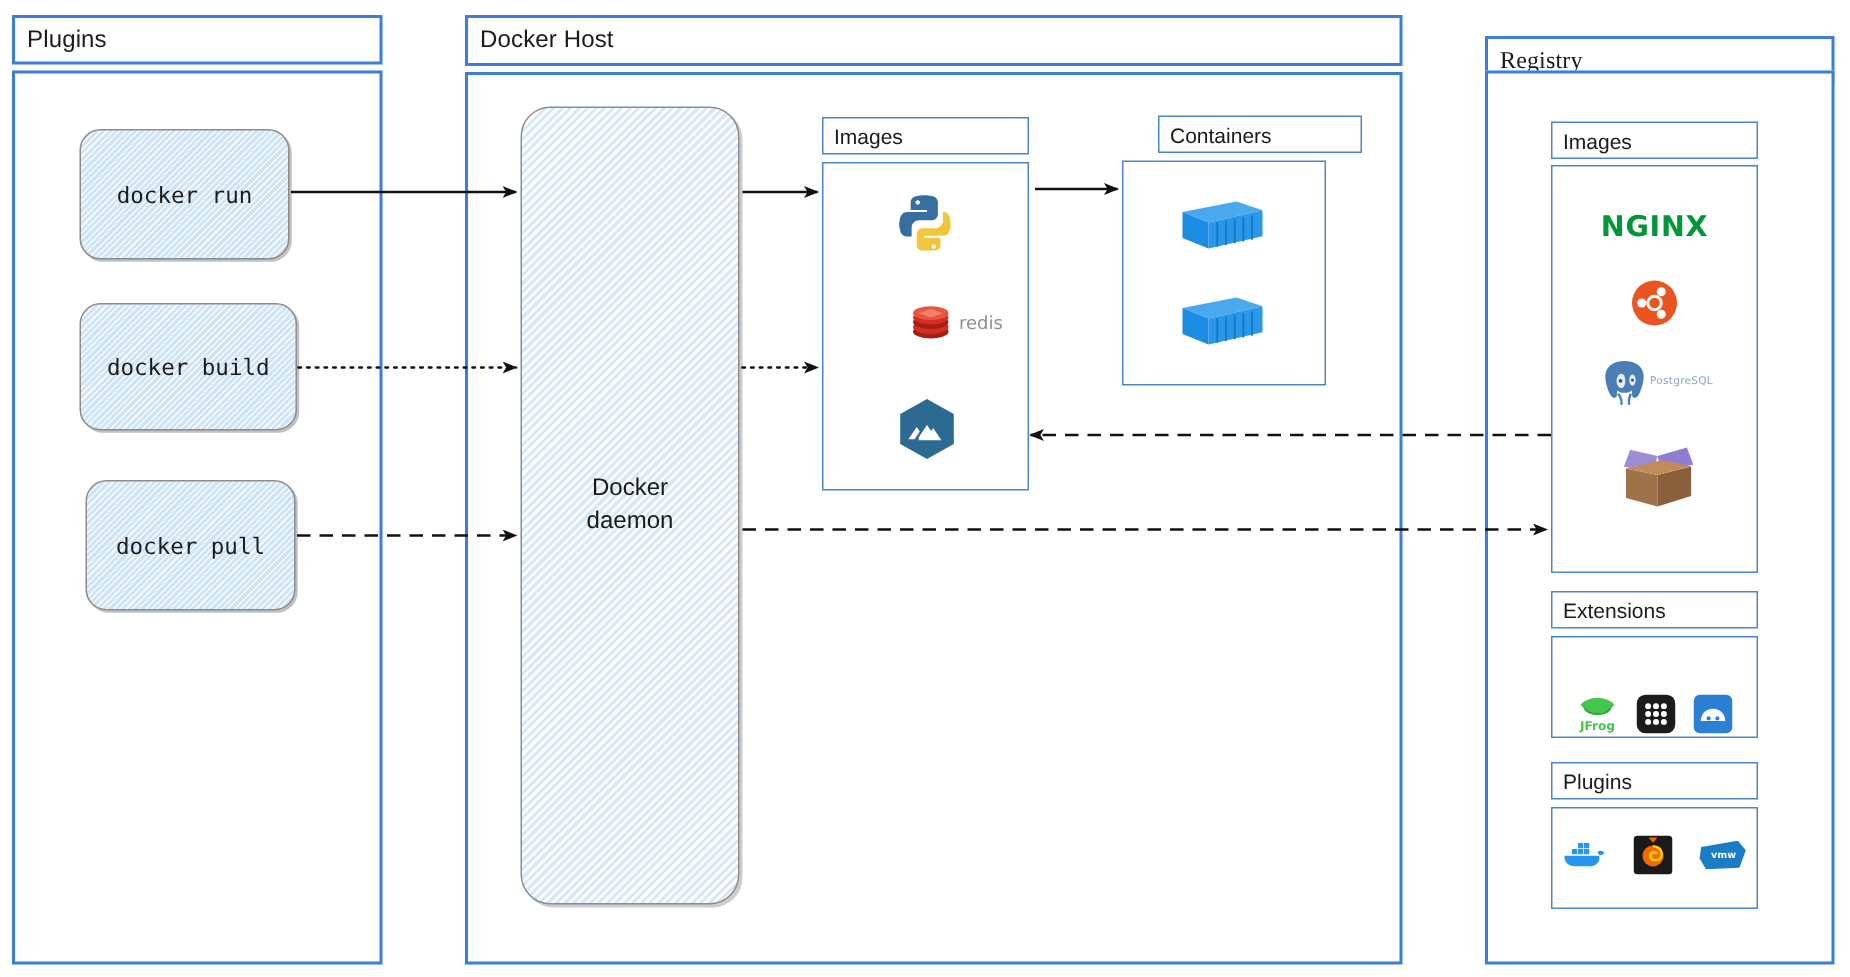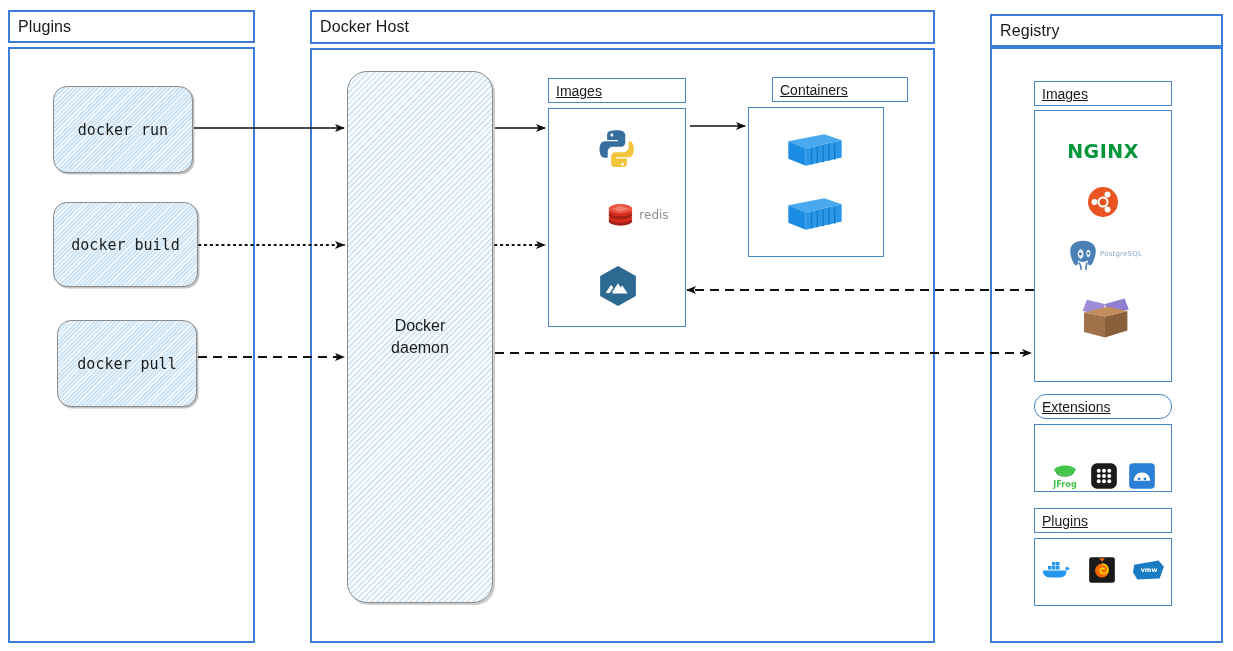--- a/index.html
+++ b/index.html
@@ -43,21 +43,20 @@
   .sub-title {
     position: absolute;
     border: 1.6px solid #4a86c8;
     background: #ffffff;
     box-sizing: border-box;
     font-size: 14px;
     color: #1a1a1a;
     display: flex;
     align-items: center;
     padding-left: 7px;
-    text-decoration: underline;
   }
   .sub-body {
     position: absolute;
     border: 1.6px solid #4a86c8;
     background: #ffffff;
     box-sizing: border-box;
   }
 
   
   .cmd-box {
@@ -240,21 +239,21 @@
       <g stroke="#1376c4" stroke-width="2">
         <line x1="44" y1="30" x2="44" y2="58"></line>
         <line x1="54" y1="28" x2="54" y2="56"></line>
         <line x1="64" y1="26" x2="64" y2="54"></line>
         <line x1="74" y1="24" x2="74" y2="52"></line>
         <line x1="84" y1="22" x2="84" y2="50"></line>
       </g>
     </svg>
   </div>
 
-  <div class="panel-title" style="left:990px; top:14px; width:233px; height:33px;">Registry</div>
+  <div class="panel-title" style="left:990px; top:24px; width:233px; height:33px;font-family:Liberation Serif, serif;">Registry</div>
   <div class="panel-body" style="left:990px; top:47px; width:233px; height:596px;"></div>
 
   <div class="sub-title" style="left:1034px; top:81px; width:138px; height:25px;">Images</div>
   <div class="sub-body" style="left:1034px; top:110px; width:138px; height:272px;"></div>
 
   <div class="icon-slot" style="left:1060px; top:137px; width:86px; height:28px;">
     <span class="nginx-word">NGINX</span>
   </div>
 
   <div class="icon-slot" style="left:1086px; top:185px; width:34px; height:34px;">
@@ -285,21 +284,21 @@
   <div class="icon-slot" style="left:1076px; top:292px; width:58px; height:52px;">
     <svg viewBox="0 0 80 64" width="56" height="48" aria-hidden="true">
       <polygon points="8,22 14,6 40,12 36,28" fill="#9e8dd6"></polygon>
       <polygon points="40,12 68,4 74,20 44,28" fill="#8f7ed0"></polygon>
       <polygon points="10,24 40,30 40,60 10,52" fill="#a0724a"></polygon>
       <polygon points="40,30 72,22 72,50 40,60" fill="#8a5f3c"></polygon>
       <polygon points="10,24 40,30 72,22 44,16" fill="#c28c5a"></polygon>
     </svg>
   </div>
 
-  <div class="sub-title" style="left:1034px; top:394px; width:138px; height:25px;border-radius:12px;">Extensions</div>
+  <div class="sub-title" style="left:1034px; top:394px; width:138px; height:25px;">Extensions</div>
   <div class="sub-body" style="left:1034px; top:424px; width:138px; height:68px;"></div>
 
   <div class="icon-stack" style="left:1042px; top:460px; width:122px; height:36px;">
     <span>
       <svg viewBox="0 0 48 48" width="30" height="30" aria-hidden="true">
         <path d="M6 14c4-5 12-7 18-7s14 2 18 7c-4 6-11 9-18 9S10 20 6 14z" fill="#43c64a"></path>
         <path d="M10 18c3 4 8 6 14 6s11-2 14-6" stroke="#2ba832" stroke-width="2" fill="none"></path>
         <text x="24" y="41" font-family="DejaVu Sans, sans-serif" font-size="13" font-weight="bold" fill="#43c64a" text-anchor="middle">JFrog</text>
       </svg>
     </span>

